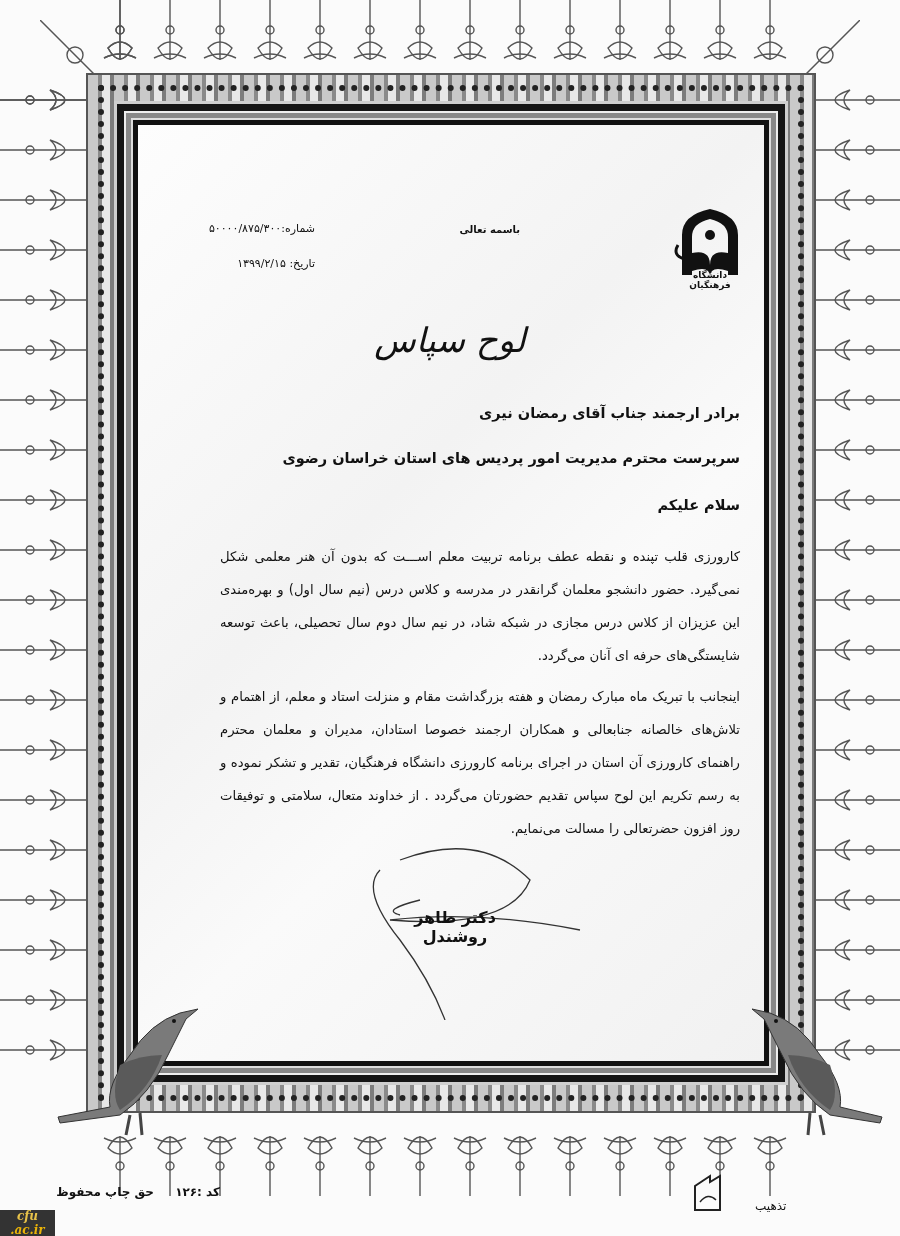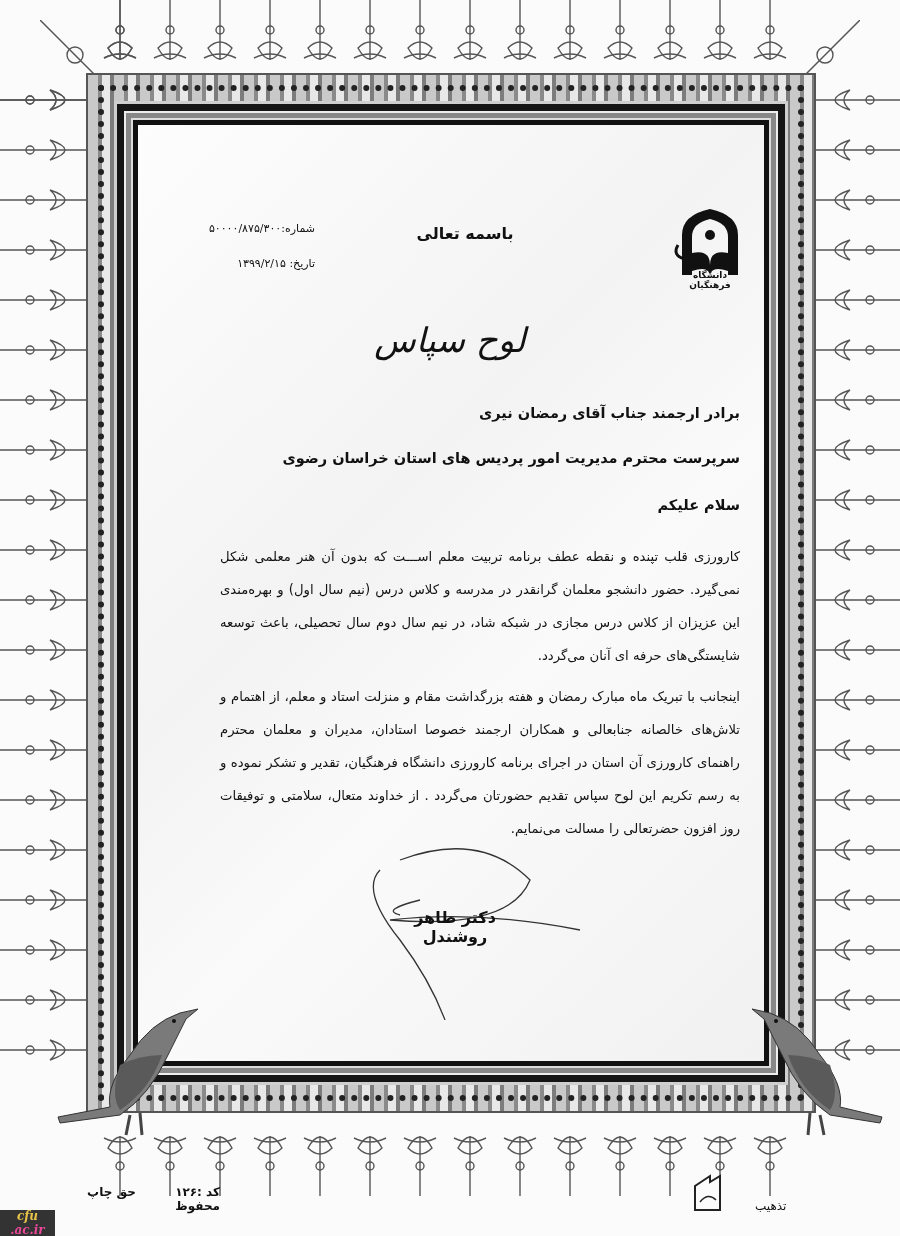--- a/index.html
+++ b/index.html
@@ -41,21 +41,21 @@
     background: linear-gradient(135deg, #fdfdfd 0%, #f3f3f3 40%, #fafafa 60%, #f1f1f1 100%);
   }
 
   
   .content { position: absolute; left: 0; top: 0; width: 900px; height: 1236px; }
   .rtl { direction: rtl; unicode-bidi: embed; }
 
   .logo { position: absolute; left: 672px; top: 205px; width: 76px; height: 84px; }
   .logo-text { position: absolute; left: 672px; top: 270px; width: 76px; text-align: center; font-size: 9px; font-weight: bold; }
 
-  .bismillah { position: absolute; left: 410px; top: 224px; width: 110px; text-align: center; font-size: 16px; font-weight: bold; }
+  .bismillah { position: absolute; left: 410px; top: 224px; width: 110px; text-align: right; font-size: 10px; font-weight: bold; }
   .number-line { position: absolute; left: 180px; top: 222px; width: 135px; text-align: right; font-size: 11px; }
   .date-line { position: absolute; left: 200px; top: 257px; width: 115px; text-align: right; font-size: 11px; }
   .lbl { font-weight: normal; }
 
   .title {
     position: absolute; left: 370px; top: 320px; width: 160px; text-align: center;
     font-family: "DejaVu Serif", serif; font-style: italic; font-weight: normal;
     font-size: 34px; letter-spacing: 1px;
   }
 
@@ -72,32 +72,32 @@
 
   .signature-svg { position: absolute; left: 330px; top: 840px; width: 280px; height: 180px; }
   .signer { position: absolute; left: 380px; top: 908px; width: 150px; text-align: center; font-size: 16px; font-weight: bold; }
   .signer-title { position: absolute; left: 300px; top: 955px; width: 320px; text-align: center; font-size: 14px; font-weight: bold; }
 
   .bird { position: absolute; }
   .bird-left { left: 50px; top: 995px; width: 180px; height: 150px; }
   .bird-right { left: 730px; top: 995px; width: 170px; height: 150px; }
 
   .footer-code { position: absolute; left: 40px; top: 1185px; width: 180px; text-align: right; font-size: 12px; font-weight: bold; }
-  .footer-code .code-num { margin-left: 35px; }
+  .footer-code .code-num { margin-left: 17px; }
   .footer-brand { position: absolute; left: 690px; top: 1172px; width: 90px; height: 40px; }
   .footer-brand-text { position: absolute; left: 755px; top: 1199px; font-size: 12px; }
 
   .watermark {
     position: absolute; left: 0; top: 1210px; width: 55px; height: 26px;
     background: #333; color: #e8c34a; font-size: 12px; font-weight: bold; font-style: italic;
     display: flex; align-items: center; justify-content: center;
     font-family: "DejaVu Serif", serif;
     flex-direction: column;
   }
-  .watermark .w2 { color: #ec4899; }
+  .watermark .w2 { color: #eab308; }
 </style>
 </head>
 <body>
 
 <svg class="fringe fringe-top" viewBox="0 0 700 78" preserveAspectRatio="none">
   <g stroke="#555" fill="none" stroke-width="1.4">
     <g id="orn">
       <line x1="20" y1="0" x2="20" y2="60"></line>
       <circle cx="20" cy="30" r="4"></circle>
       <path d="M8 48 Q20 36 32 48 Q20 70 8 48Z"></path>

